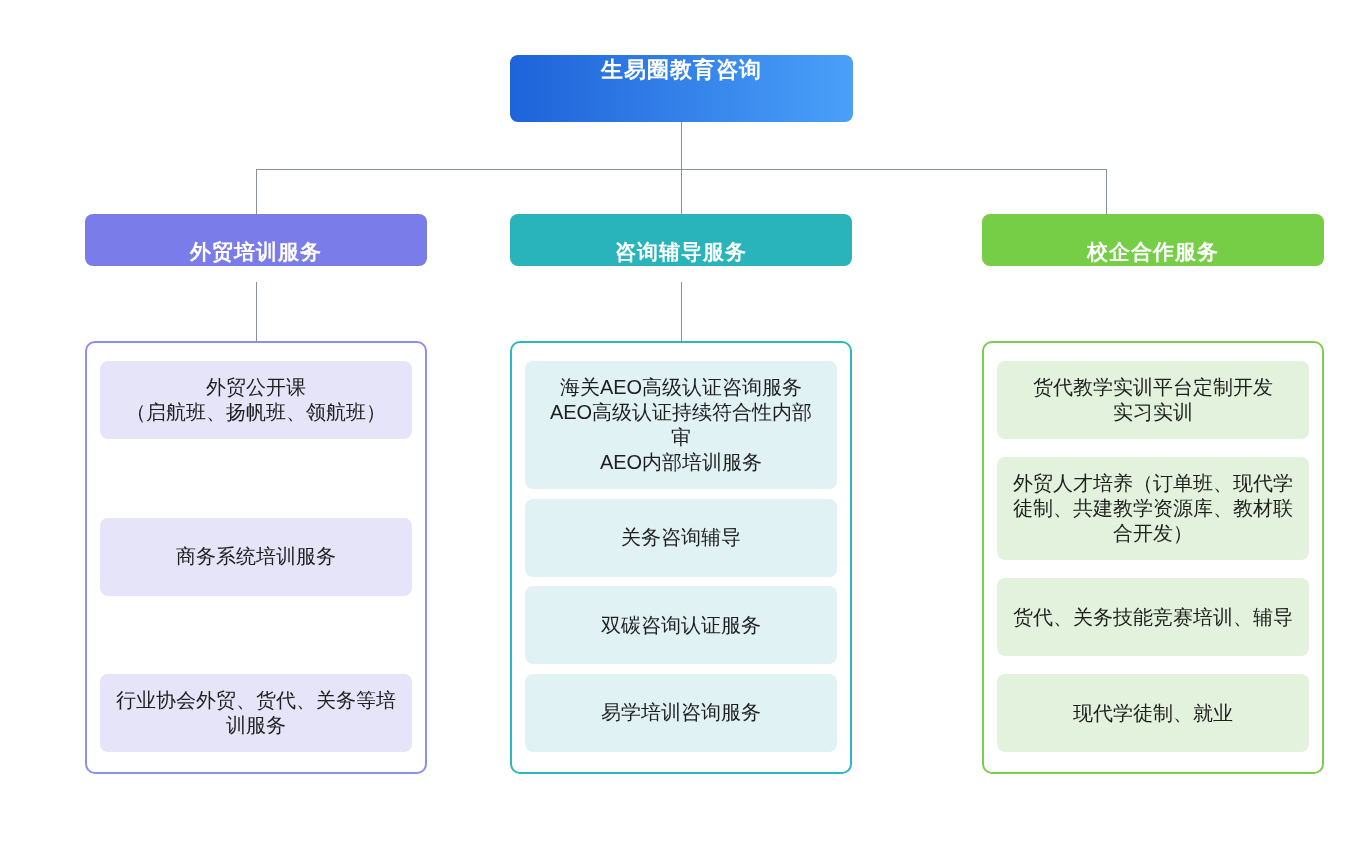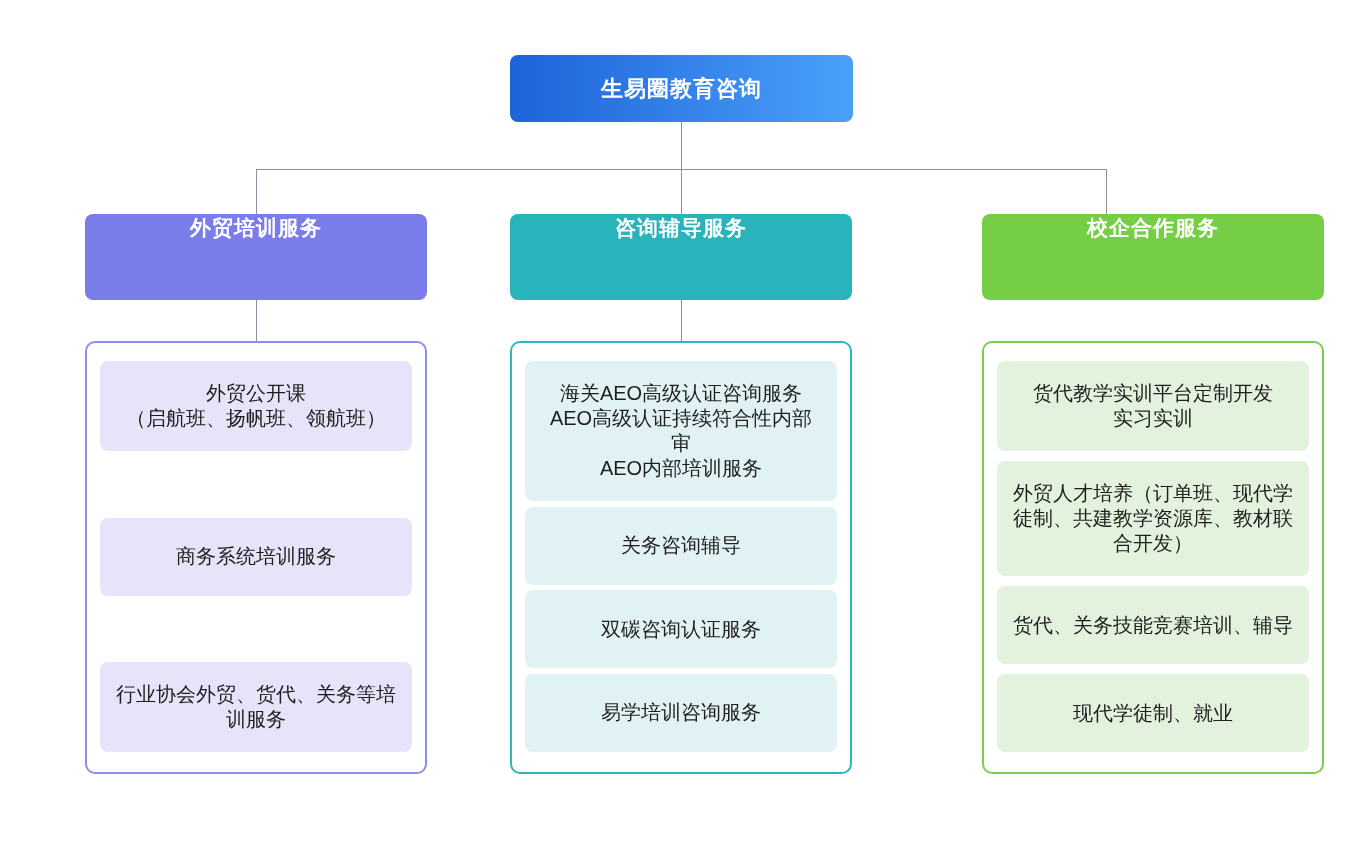--- a/index.html
+++ b/index.html
@@ -21,49 +21,49 @@
     left: 510px;
     top: 55px;
     width: 343px;
     height: 67px;
     border-radius: 8px;
     background: linear-gradient(90deg, var(--root-g1, #1e63da), var(--root-g2, #4aa0f9));
     color: #ffffff;
     font-size: 22px;
     font-weight: bold;
     display: flex;
-    align-items: center;
+    align-items: flex-start;
     justify-content: center;
     letter-spacing: 1px;
   }
   
   .conn {
     position: absolute;
     background: var(--conn, #8b919b);
   }
   .conn.v1 { left: 681px; top: 122px; width: 1px; height: 47px; }
   .conn.h1 { left: 256px; top: 169px; width: 851px; height: 1px; }
   .conn.v2 { left: 256px;  top: 169px; width: 1px; height: 45px; }
   .conn.v3 { left: 681px;  top: 169px; width: 1px; height: 45px; }
   .conn.v4 { left: 1106px; top: 169px; width: 1px; height: 45px; }
   .conn.v5 { left: 256px;  top: 282px; width: 1px; height: 59px; }
   .conn.v6 { left: 681px;  top: 282px; width: 1px; height: 59px; }
   
   .branch-header {
     position: absolute;
     top: 214px;
     width: 342px;
-    height: 86px;
+    height: 52px;
     border-radius: 8px;
     background: var(--accent, #7a7cea);
     color: #ffffff;
     font-size: 21px;
     font-weight: bold;
     display: flex;
-    align-items: flex-start;
+    align-items: flex-end;
     justify-content: center;
     letter-spacing: 1px;
   }
   .branch-panel {
     position: absolute;
     top: 341px;
     width: 342px;
     height: 433px;
     box-sizing: border-box;
     border: 2px solid var(--border, #8b8def);
@@ -79,21 +79,21 @@
   .b2 { left: 982px; }
   .service-item {
     box-sizing: border-box;
     width: 100%;
     min-height: 78px;
     border-radius: 8px;
     background: var(--item-bg, #e6e4f9);
     color: #1f1f1f;
     font-size: 20px;
     line-height: 25px;
-    padding: 20px 16px;
+    padding: 14px 16px;
     display: flex;
     align-items: center;
     justify-content: center;
     text-align: center;
     white-space: pre-line;
   }
 </style>
 </head>
 <body>
 

